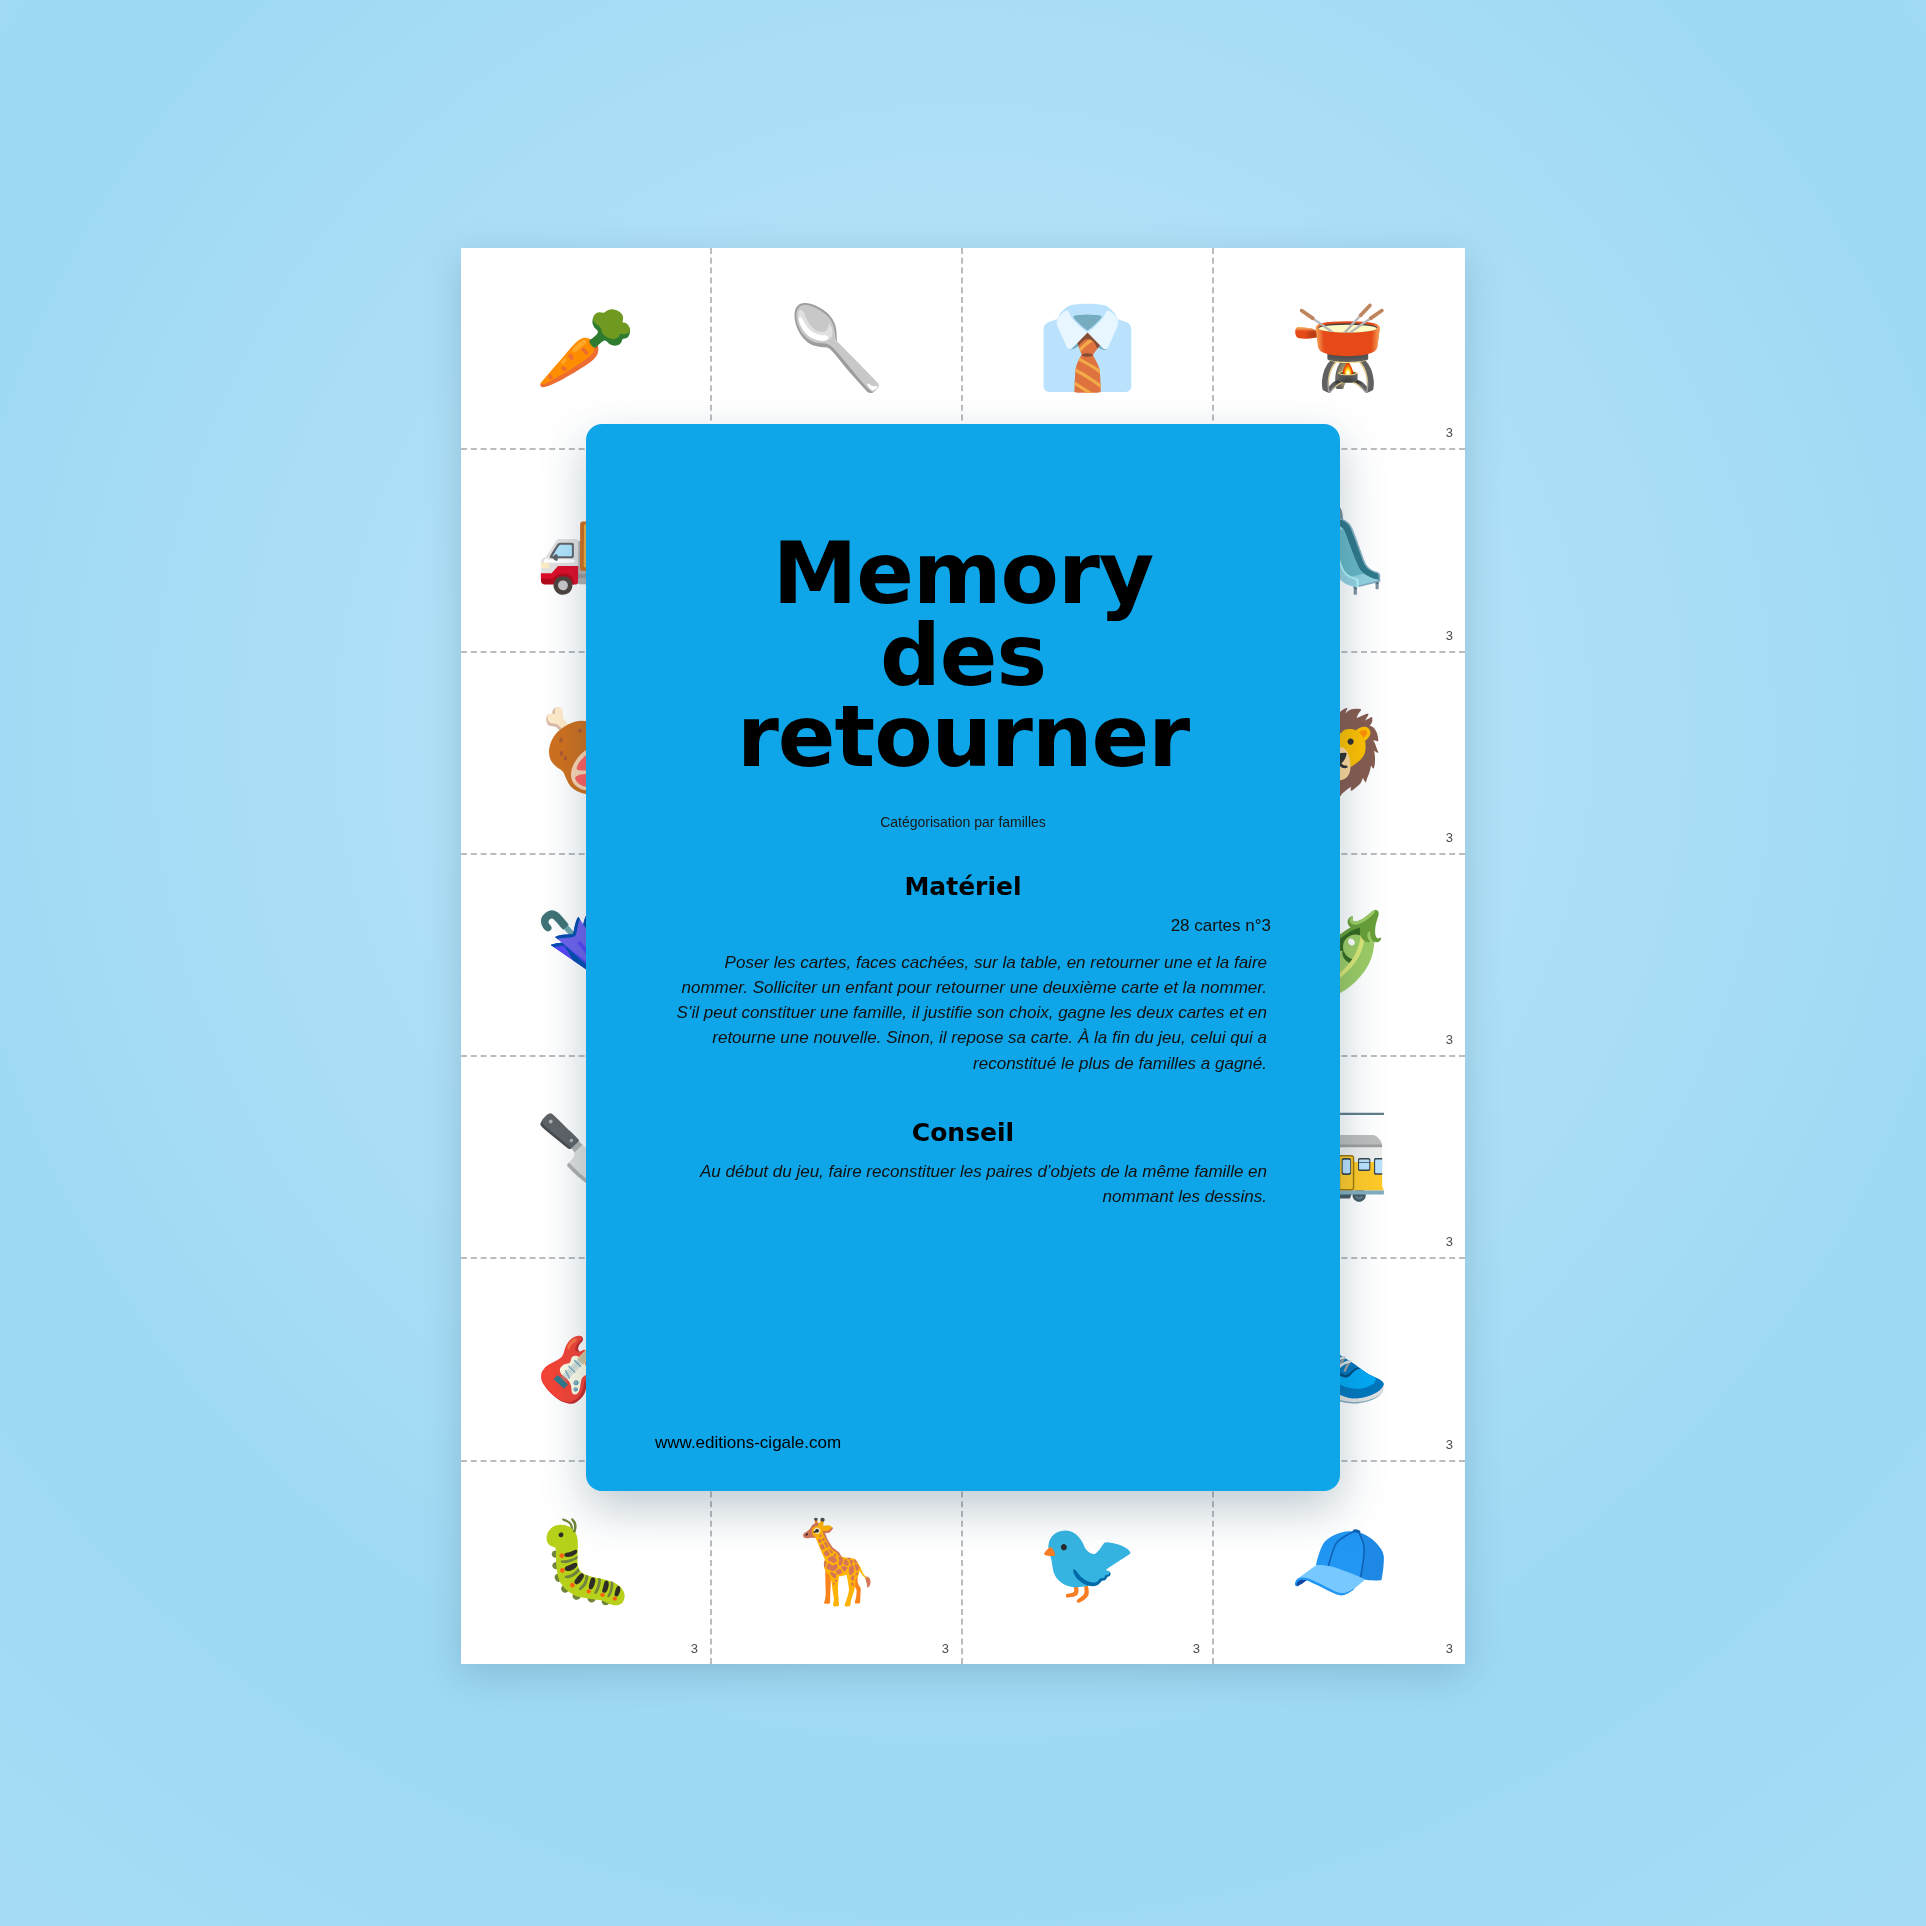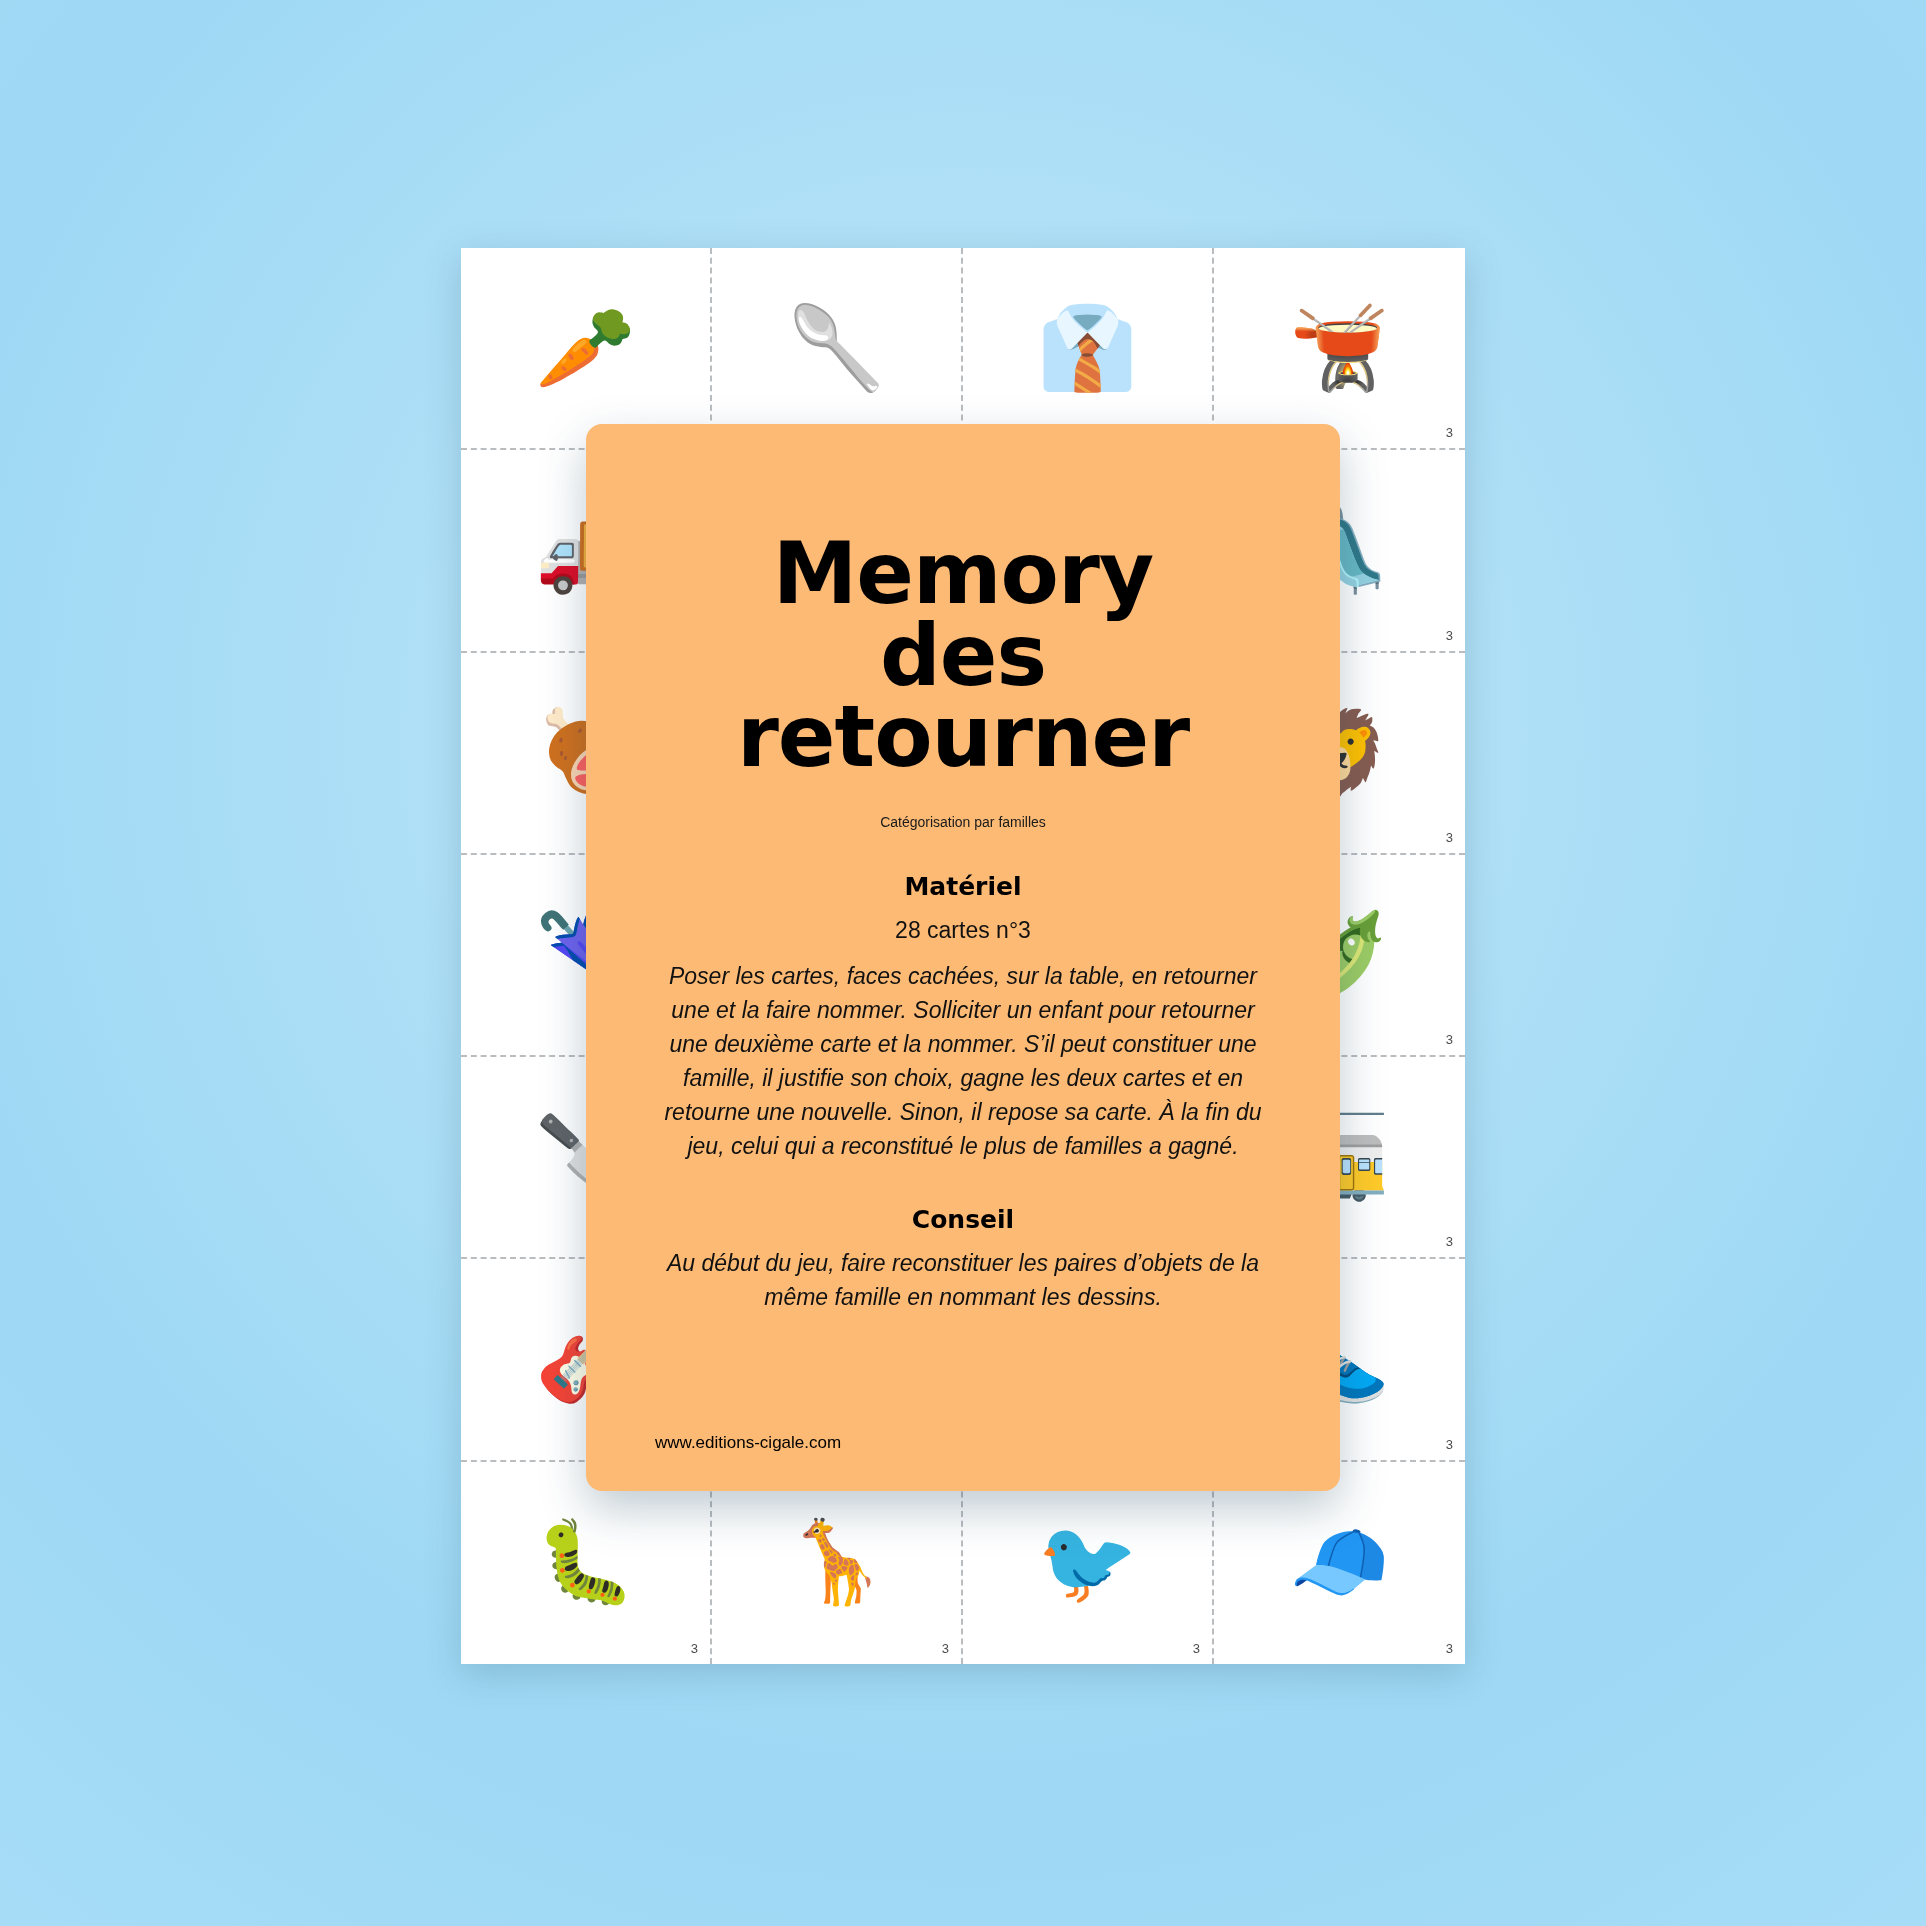--- a/index.html
+++ b/index.html
@@ -72,21 +72,21 @@
     user-select: none;
   }
 
   
   #rules {
     position: absolute;
     left: 586px;
     top: 424px;
     width: 754px;
     height: 1067px;
-    background: #fdba74;
+    background: #0ea5e9;
     border-radius: 16px;
     box-shadow: 0 18px 46px rgba(30, 70, 95, 0.28);
     box-sizing: border-box;
     padding: 59px 69px 30px 69px;
     text-align: center;
   }
 
   #rules h1 {
     margin: 50px 0 0 0;
     font-family: "DejaVu Sans", sans-serif;
@@ -107,23 +107,24 @@
   .section-title {
     margin-top: 42px;
     font-family: "DejaVu Sans", sans-serif;
     font-weight: 700;
     font-size: 25px;
     color: #000;
   }
 
   .section-body {
     margin-top: 12px;
-    font-size: 23px;
+    font-size: 17px;
     line-height: 1.48;
     color: #111;
+    text-align: right;
   }
 
   .section-body.narrow { padding: 0 4px; font-style: italic; }
 
   #rules .url {
     position: absolute;
     left: 69px;
     bottom: 38px;
     font-size: 17px;
     font-weight: normal;

